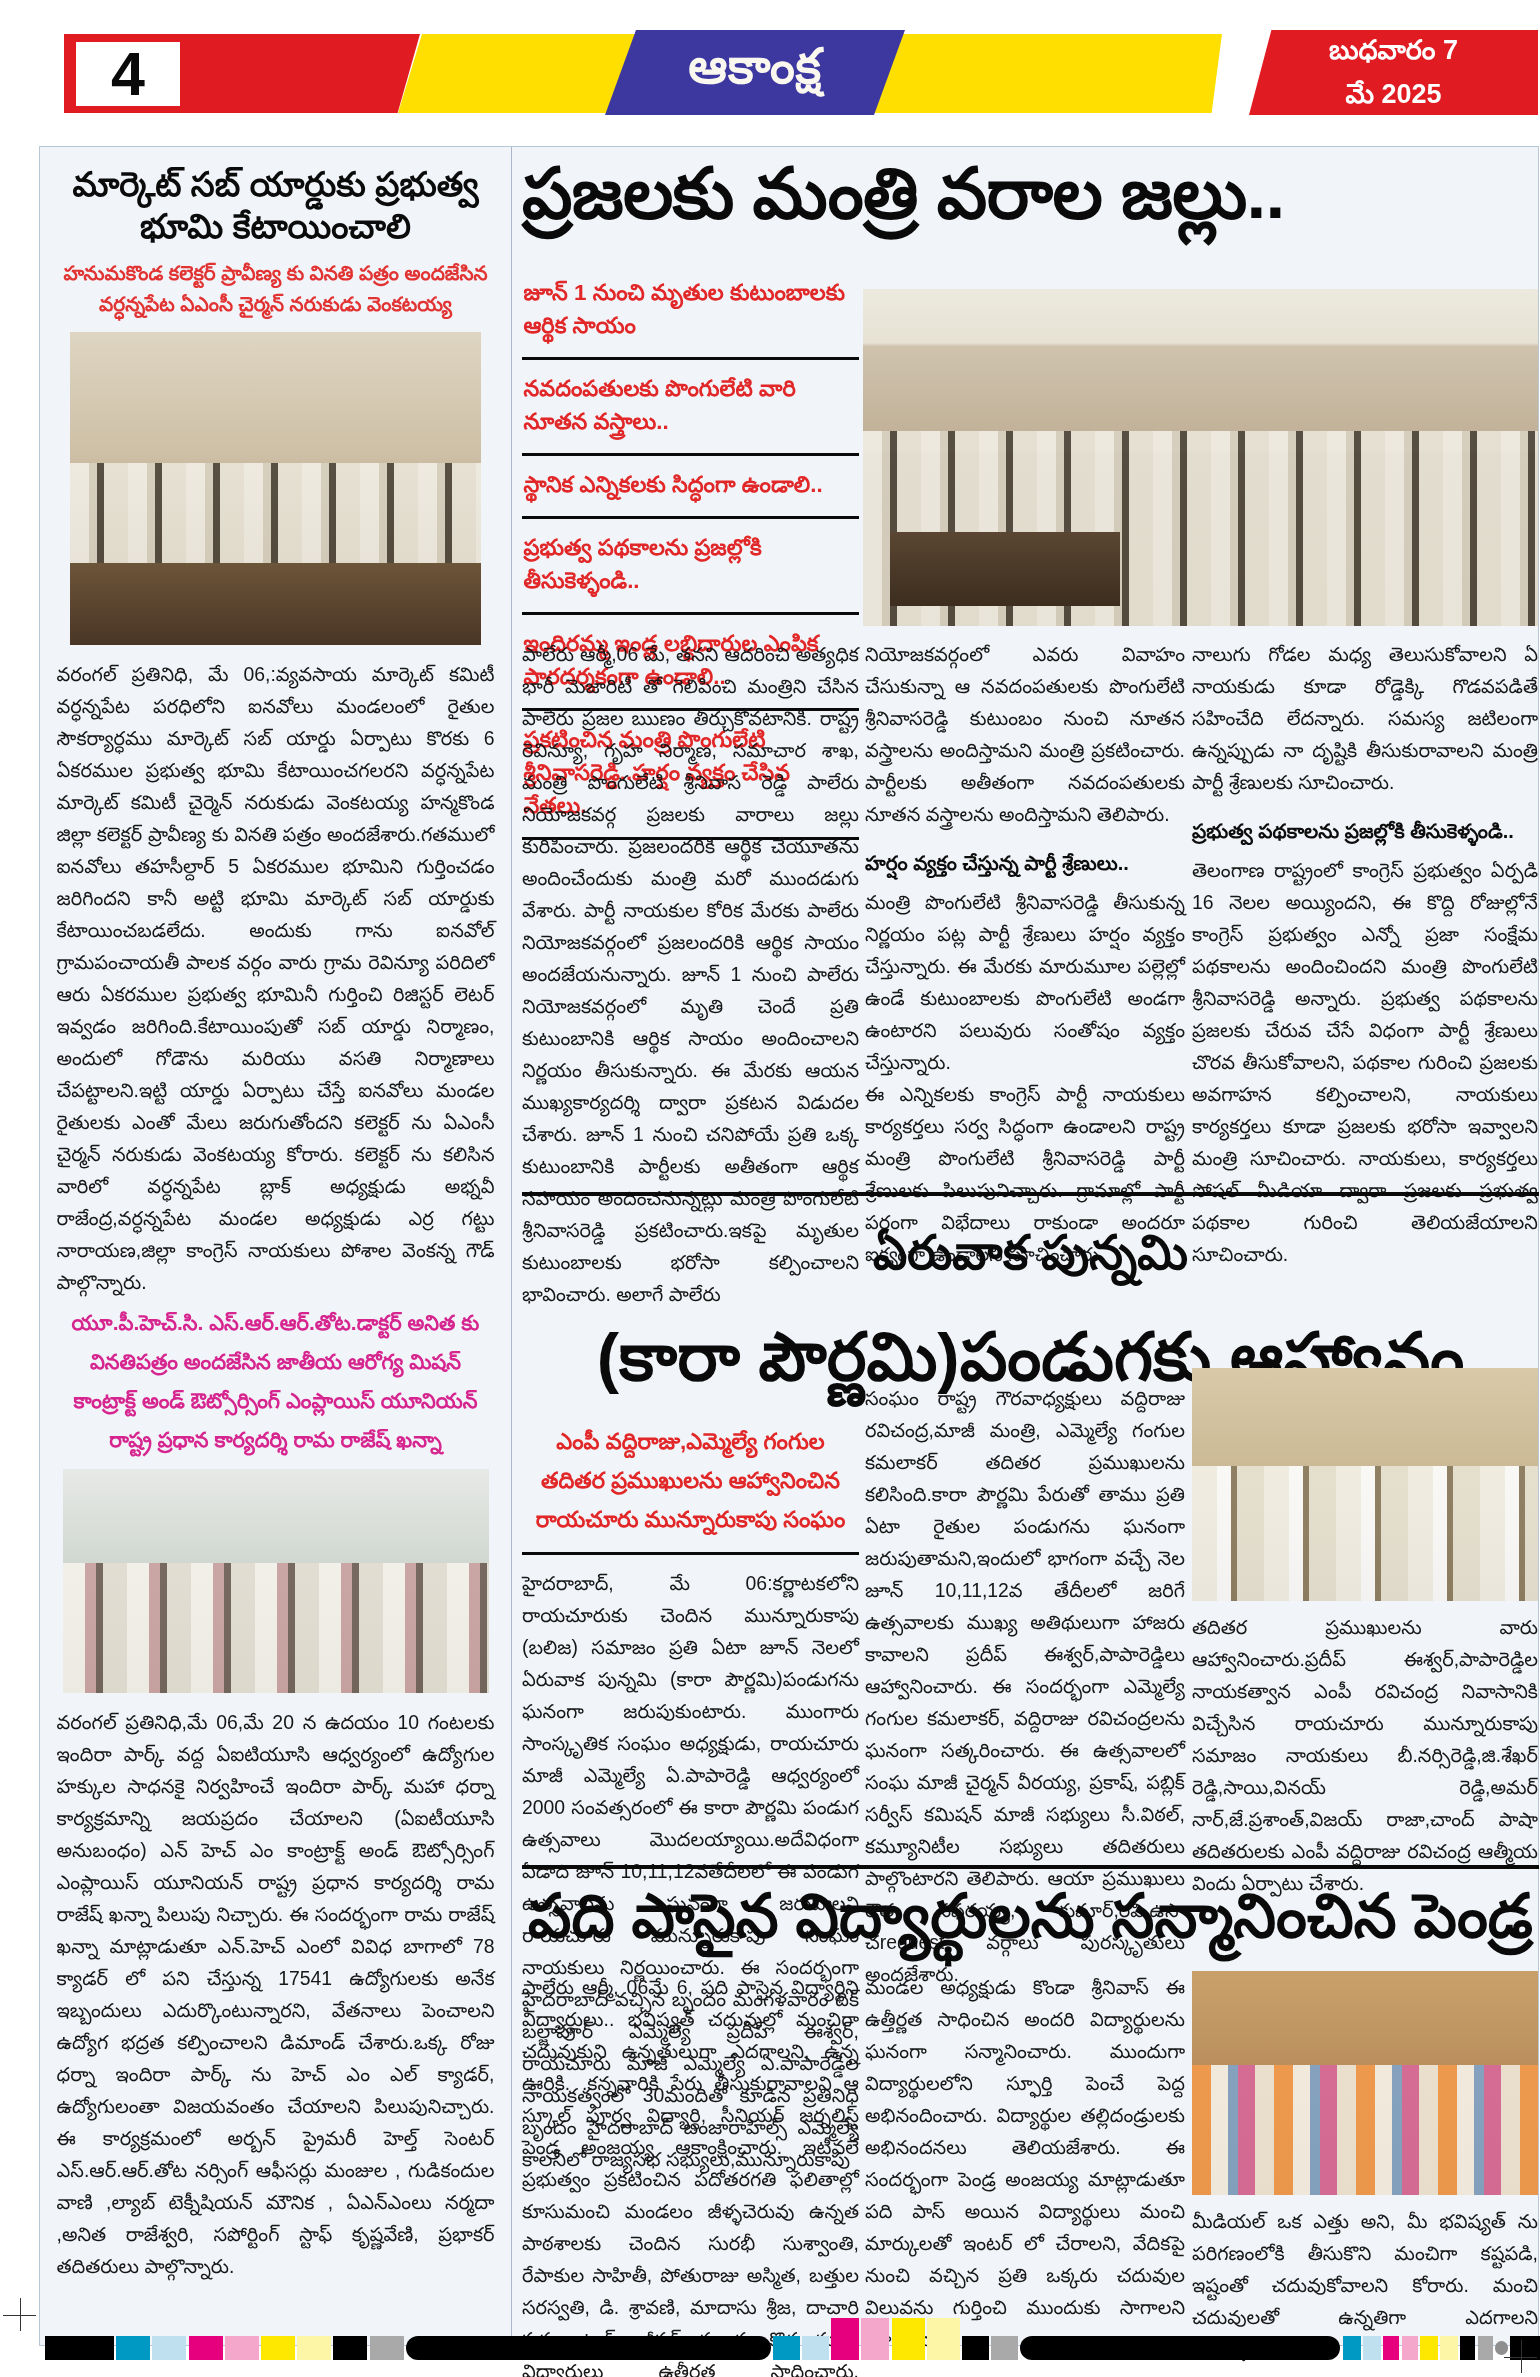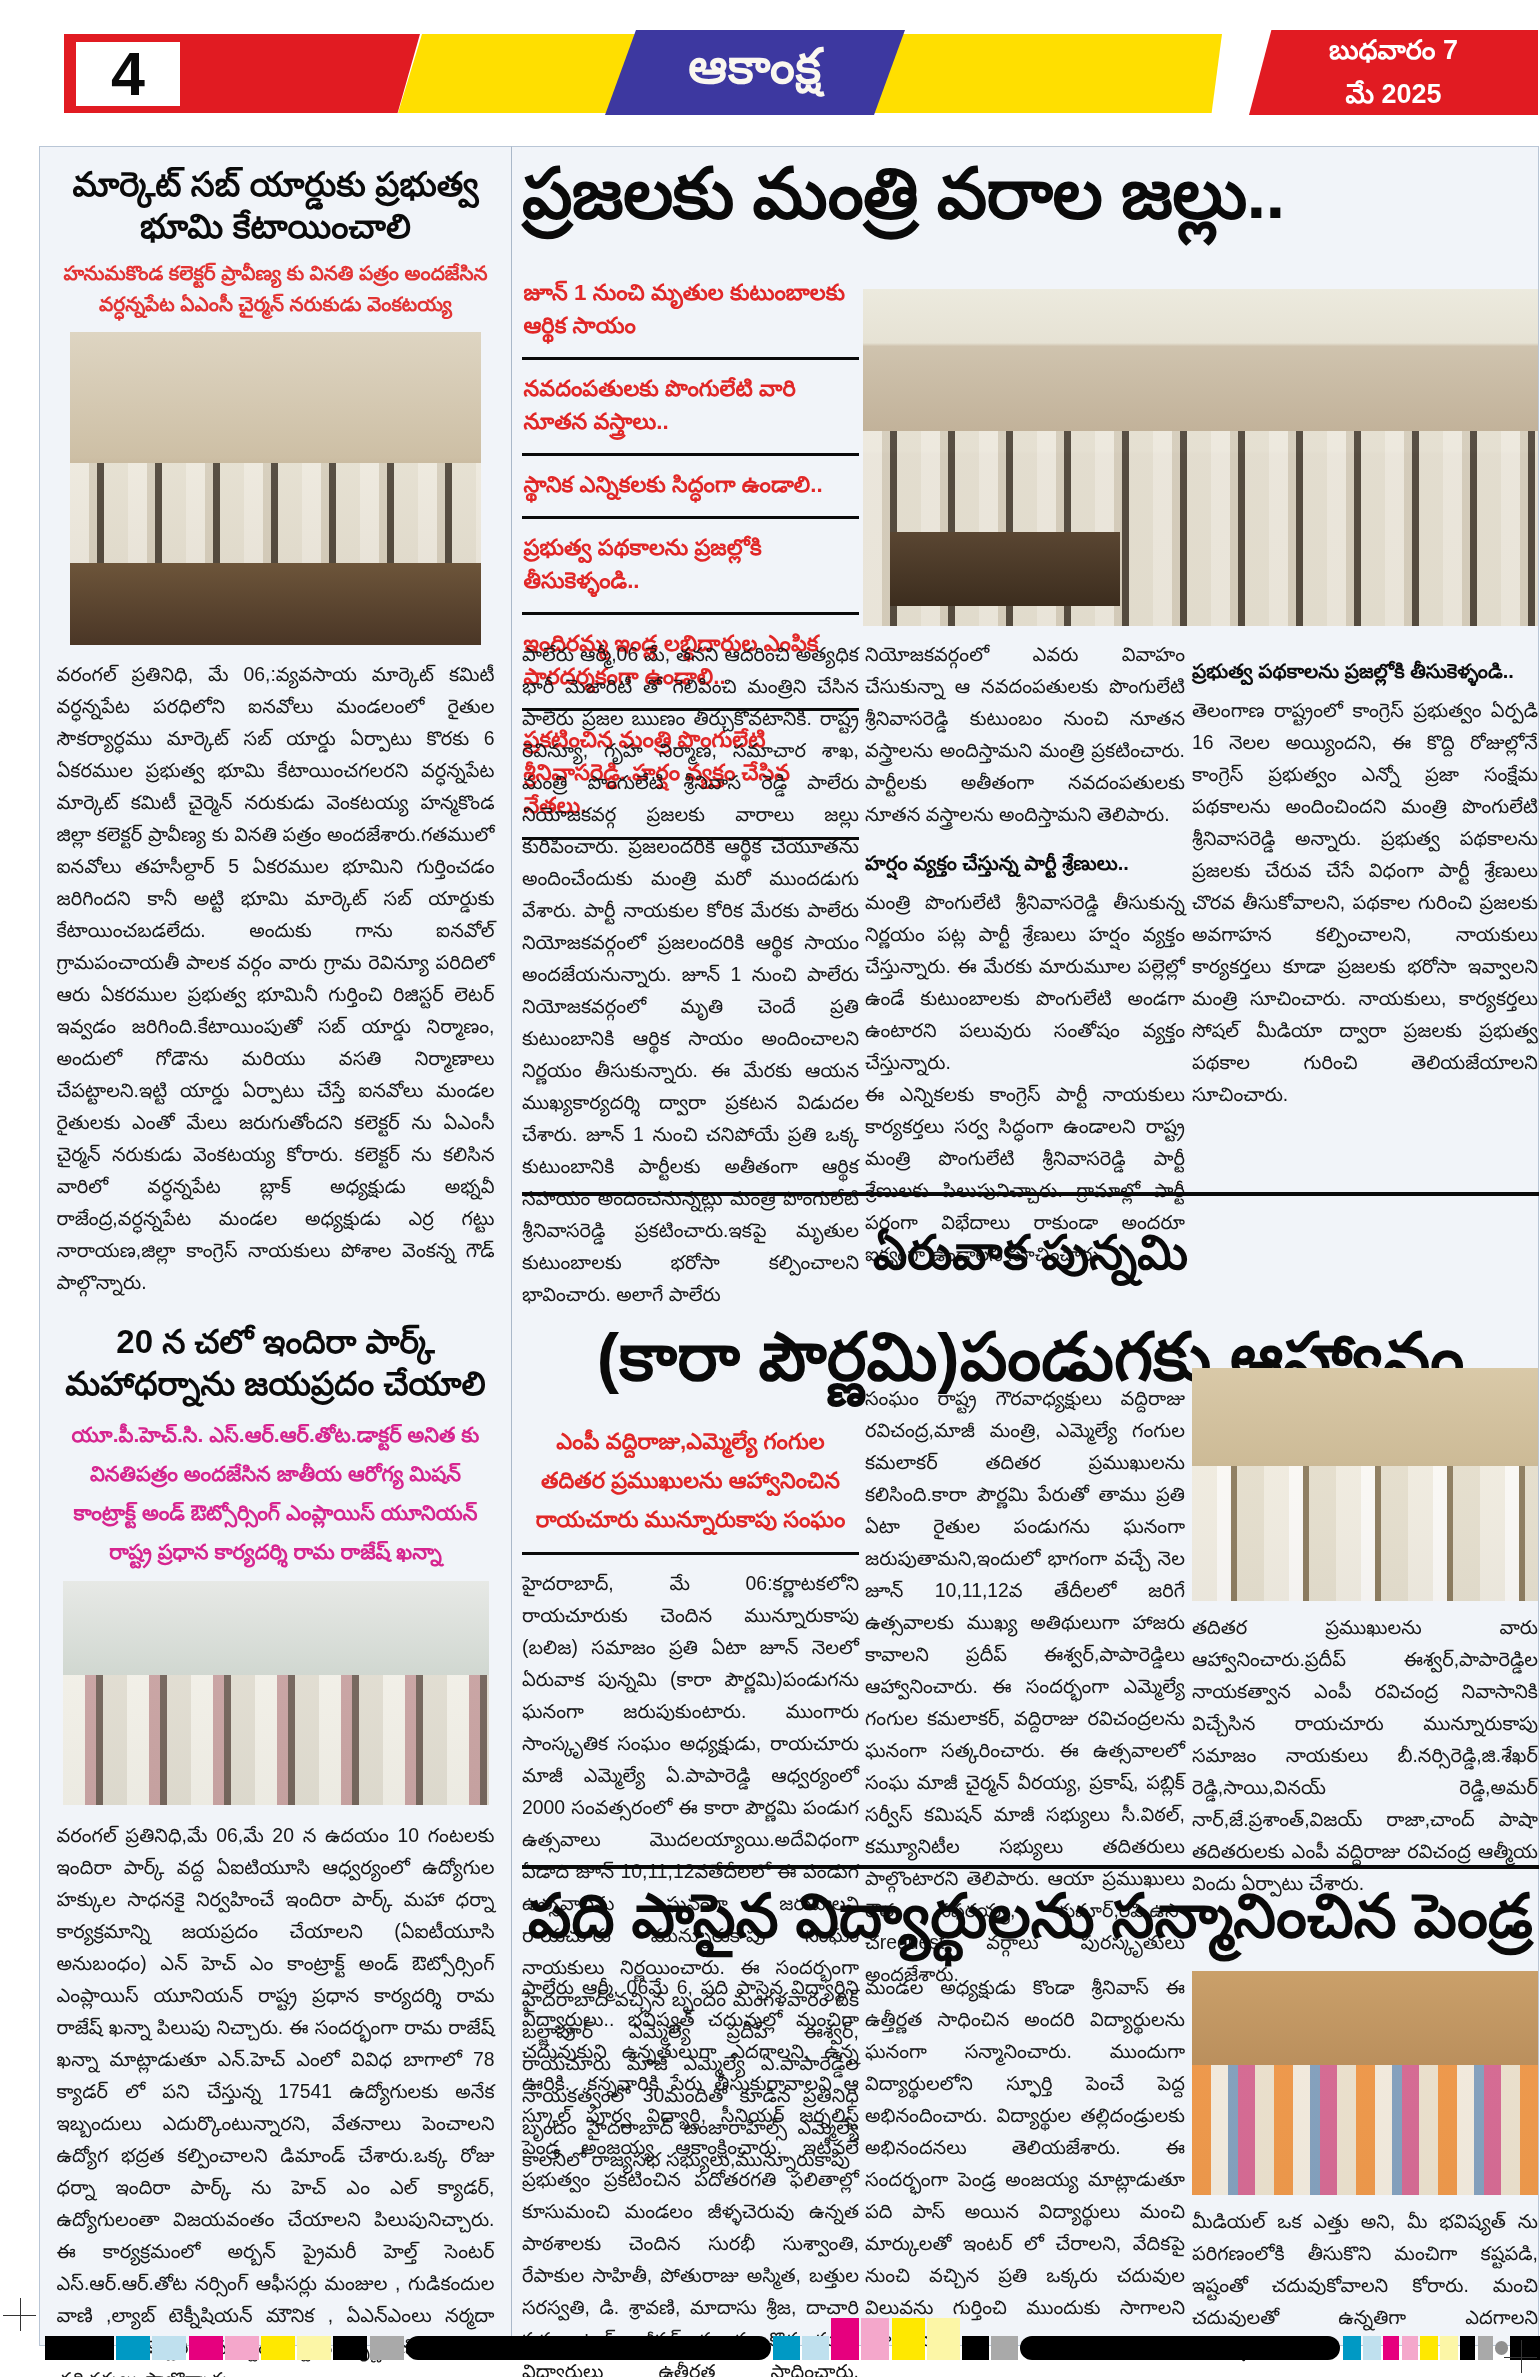--- a/index.html
+++ b/index.html
@@ -128,21 +128,20 @@
   <div class="leftcol">
 
     <div>
       <div class="hl-l1">మార్కెట్ సబ్ యార్డుకు ప్రభుత్వ భూమి కేటాయించాలి</div>
       <div class="sub-red">హనుమకొండ కలెక్టర్ ప్రావీణ్య కు వినతి పత్రం అందజేసిన వర్ధన్నపేట ఏఎంసీ చైర్మన్ నరుకుడు వెంకటయ్య</div>
       <div class="photo photoL1"></div>
       <div class="bodytxt lbody">వరంగల్ ప్రతినిధి, మే 06,:వ్యవసాయ మార్కెట్ కమిటీ వర్ధన్నపేట పరధిలోని ఐనవోలు మండలంలో రైతుల సౌకర్యార్ధము మార్కెట్ సబ్ యార్డు ఏర్పాటు కొరకు 6 ఏకరముల ప్రభుత్వ భూమి కేటాయించగలరని వర్ధన్నపేట మార్కెట్ కమిటీ చైర్మెన్ నరుకుడు వెంకటయ్య హన్మకొండ జిల్లా కలెక్టర్ ప్రావీణ్య కు వినతి పత్రం అందజేశారు.గతములో ఐనవోలు తహసీల్దార్ 5 ఏకరముల భూమిని గుర్తించడం జరిగిందని కానీ అట్టి భూమి మార్కెట్ సబ్ యార్డుకు కేటాయించబడలేదు. అందుకు గాను ఐనవోల్ గ్రామపంచాయతీ పాలక వర్గం వారు గ్రామ రెవిన్యూ పరిదిలో ఆరు ఏకరముల ప్రభుత్వ భూమినీ గుర్తించి రిజిస్టర్ లెటర్ ఇవ్వడం జరిగింది.కేటాయింపుతో సబ్ యార్డు నిర్మాణం, అందులో గోడౌను మరియు వసతి నిర్మాణాలు చేపట్టాలని.ఇట్టి యార్డు ఏర్పాటు చేస్తే ఐనవోలు మండల రైతులకు ఎంతో మేలు జరుగుతోందని కలెక్టర్ ను ఏఎంసీ చైర్మన్ నరుకుడు వెంకటయ్య కోరారు. కలెక్టర్ ను కలిసిన వారిలో వర్ధన్నపేట బ్లాక్ అధ్యక్షుడు అభ్నవీ రాజేంద్ర,వర్ధన్నపేట మండల అధ్యక్షుడు ఎర్ర గట్టు నారాయణ,జిల్లా కాంగ్రెస్ నాయకులు పోశాల వెంకన్న గౌడ్ పాల్గొన్నారు.</div>
     </div>
 
     <div>
-      <div class="hl-l2">20 న చలో ఇందిరా పార్క్ మహాధర్నాను జయప్రదం చేయాలి</div>
       <div class="sub-magenta">యూ.పీ.హెచ్.సి. ఎస్.ఆర్.ఆర్.తోట.డాక్టర్ అనిత కు వినతిపత్రం అందజేసిన జాతీయ ఆరోగ్య మిషన్ కాంట్రాక్ట్ అండ్ ఔట్సోర్సింగ్ ఎంప్లాయిస్ యూనియన్ రాష్ట్ర ప్రధాన కార్యదర్శి రామ రాజేష్ ఖన్నా</div>
       <div class="photo photoL2"></div>
       <div class="bodytxt lbody">వరంగల్ ప్రతినిధి,మే 06,మే 20 న ఉదయం 10 గంటలకు ఇందిరా పార్క్ వద్ద ఏఐటియూసి ఆధ్వర్యంలో ఉద్యోగుల హక్కుల సాధనకై నిర్వహించే ఇందిరా పార్క్ మహా ధర్నా కార్యక్రమాన్ని జయప్రదం చేయాలని (ఏఐటీయూసి అనుబంధం) ఎన్ హెచ్ ఎం కాంట్రాక్ట్ అండ్ ఔట్సోర్సింగ్ ఎంప్లాయిస్ యూనియన్ రాష్ట్ర ప్రధాన కార్యదర్శి రామ రాజేష్ ఖన్నా పిలుపు నిచ్చారు. ఈ సందర్భంగా రామ రాజేష్ ఖన్నా మాట్లాడుతూ ఎన్.హెచ్ ఎంలో వివిధ బాగాలో 78 క్యాడర్ లో పని చేస్తున్న 17541 ఉద్యోగులకు అనేక ఇబ్బందులు ఎదుర్కొంటున్నారని, వేతనాలు పెంచాలని ఉద్యోగ భద్రత కల్పించాలని డిమాండ్ చేశారు.ఒక్క రోజు ధర్నా ఇందిరా పార్క్ ను హెచ్ ఎం ఎల్ క్యాడర్, ఉద్యోగులంతా విజయవంతం చేయాలని పిలుపునిచ్చారు. ఈ కార్యక్రమంలో అర్బన్ ప్రైమరీ హెల్త్ సెంటర్ ఎస్.ఆర్.ఆర్.తోట నర్సింగ్ ఆఫీసర్లు మంజుల , గుడికందుల వాణి ,ల్యాబ్ టెక్నీషియన్ మౌనిక , ఏఎన్ఎంలు నర్మదా ,అనిత రాజేశ్వరి, సపోర్టింగ్ స్టాఫ్ కృష్ణవేణి, ప్రభాకర్ తదితరులు పాల్గొన్నారు.</div>
     </div>
 
   </div>
 
   <div class="headlineA">ప్రజలకు మంత్రి వరాల జల్లు..</div>
 
   <div class="bullets">
@@ -157,20 +156,21 @@
   <div class="photo photoA"></div>
 
   <div class="colA1 bodytxt">పాలేరు ఆర్మీ,06 మే, తనని ఆదరించి అత్యధిక భారీ మెజారిటీ తో గెలిపించి మంత్రిని చేసిన పాలేరు ప్రజల ఋణం తీర్చుకోవటానికి. రాష్ట్ర రెవిన్యూ, గృహ నిర్మాణ, సమాచార శాఖ, మంత్రి పొంగులేటి శ్రీనివాస రెడ్డి పాలేరు నియోజకవర్గ ప్రజలకు వారాలు జల్లు కురిపించారు. ప్రజలందరికి ఆర్థిక చేయూతను అందించేందుకు మంత్రి మరో ముందడుగు వేశారు. పార్టీ నాయకుల కోరిక మేరకు పాలేరు నియోజకవర్గంలో ప్రజలందరికి ఆర్థిక సాయం అందజేయనున్నారు. జూన్ 1 నుంచి పాలేరు నియోజకవర్గంలో మృతి చెందే ప్రతి కుటుంబానికి ఆర్థిక సాయం అందించాలని నిర్ణయం తీసుకున్నారు. ఈ మేరకు ఆయన ముఖ్యకార్యదర్శి ద్వారా ప్రకటన విడుదల చేశారు. జూన్ 1 నుంచి చనిపోయే ప్రతి ఒక్క కుటుంబానికి పార్టీలకు అతీతంగా ఆర్థిక సహాయం అందించనున్నట్లు మంత్రి పొంగులేటి శ్రీనివాసరెడ్డి ప్రకటించారు.ఇకపై మృతుల కుటుంబాలకు భరోసా కల్పించాలని భావించారు. అలాగే పాలేరు</div>
   <div class="colA2">
     <div class="bodytxt">నియోజకవర్గంలో ఎవరు వివాహం చేసుకున్నా ఆ నవదంపతులకు పొంగులేటి శ్రీనివాసరెడ్డి కుటుంబం నుంచి నూతన వస్త్రాలను అందిస్తామని మంత్రి ప్రకటించారు. పార్టీలకు అతీతంగా నవదంపతులకు నూతన వస్త్రాలను అందిస్తామని తెలిపారు.</div>
     <div class="subbold">హర్షం వ్యక్తం చేస్తున్న పార్టీ శ్రేణులు..</div>
     <div class="bodytxt">మంత్రి పొంగులేటి శ్రీనివాసరెడ్డి తీసుకున్న నిర్ణయం పట్ల పార్టీ శ్రేణులు హర్షం వ్యక్తం చేస్తున్నారు. ఈ మేరకు మారుమూల పల్లెల్లో ఉండే కుటుంబాలకు పొంగులేటి అండగా ఉంటారని పలువురు సంతోషం వ్యక్తం చేస్తున్నారు.</div>
     <div class="bodytxt">ఈ ఎన్నికలకు కాంగ్రెస్ పార్టీ నాయకులు కార్యకర్తలు సర్వ సిద్ధంగా ఉండాలని రాష్ట్ర మంత్రి పొంగులేటి శ్రీనివాసరెడ్డి పార్టీ శ్రేణులకు పిలుపునిచ్చారు. గ్రామాల్లో పార్టీ పరంగా విభేదాలు రాకుండా అందరూ ఐక్యంగా ఉండాలని సూచించారు.</div>
   </div>
   <div class="colA3">
+    <div class="bodytxt">నాలుగు గోడల మధ్య తెలుసుకోవాలని ఏ నాయకుడు కూడా రోడ్డెక్కి గొడవపడితే సహించేది లేదన్నారు. సమస్య జటిలంగా ఉన్నప్పుడు నా దృష్టికి తీసుకురావాలని మంత్రి పార్టీ శ్రేణులకు సూచించారు.</div>
     <div class="subbold">ప్రభుత్వ పథకాలను ప్రజల్లోకి తీసుకెళ్ళండి..</div>
     <div class="bodytxt">తెలంగాణ రాష్ట్రంలో కాంగ్రెస్ ప్రభుత్వం ఏర్పడి 16 నెలల అయ్యిందని, ఈ కొద్ది రోజుల్లోనే కాంగ్రెస్ ప్రభుత్వం ఎన్నో ప్రజా సంక్షేమ పథకాలను అందించిందని మంత్రి పొంగులేటి శ్రీనివాసరెడ్డి అన్నారు. ప్రభుత్వ పథకాలను ప్రజలకు చేరువ చేసే విధంగా పార్టీ శ్రేణులు చొరవ తీసుకోవాలని, పథకాల గురించి ప్రజలకు అవగాహన కల్పించాలని, నాయకులు కార్యకర్తలు కూడా ప్రజలకు భరోసా ఇవ్వాలని మంత్రి సూచించారు. నాయకులు, కార్యకర్తలు సోషల్ మీడియా ద్వారా ప్రజలకు ప్రభుత్వ పథకాల గురించి తెలియజేయాలని సూచించారు.</div>
   </div>
 
   <div class="ruleB"></div>
   <div class="headB">
     <div class="l1">ఏరువాక పున్నమి</div>
     <div class="l2">(కారా పౌర్ణమి)పండుగకు ఆహ్వానం</div>
   </div>
   <div class="colB1">

